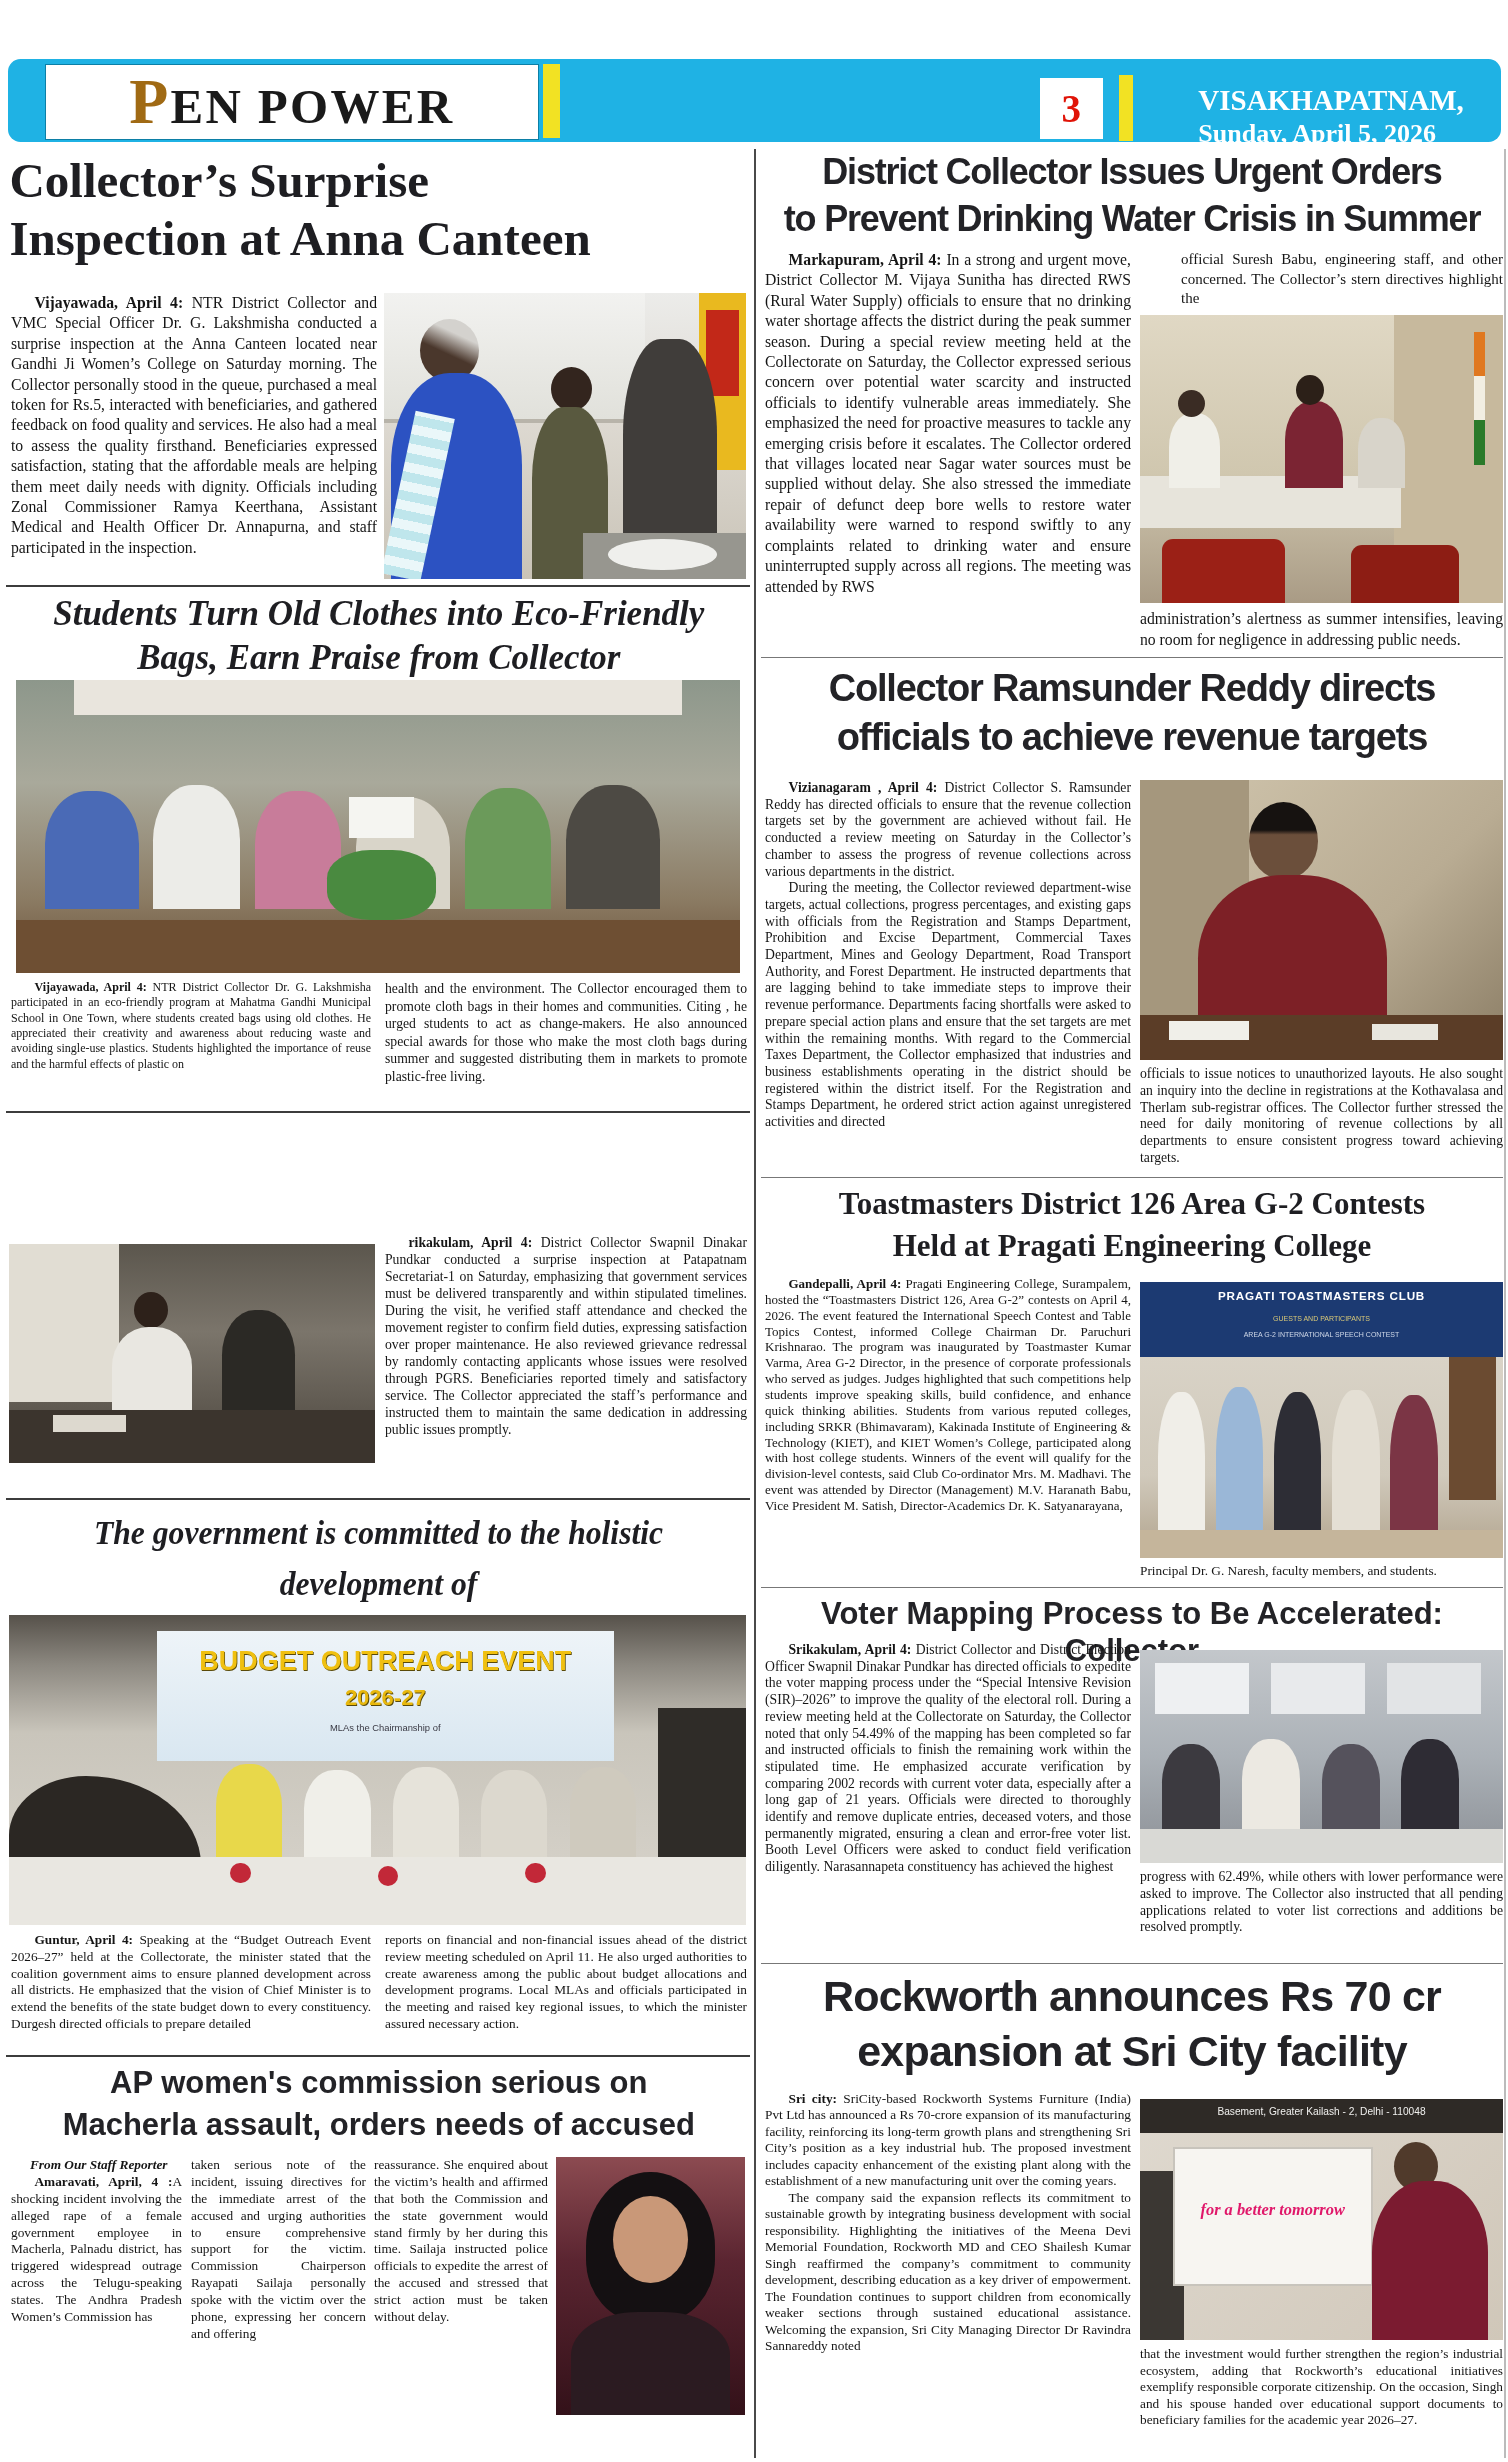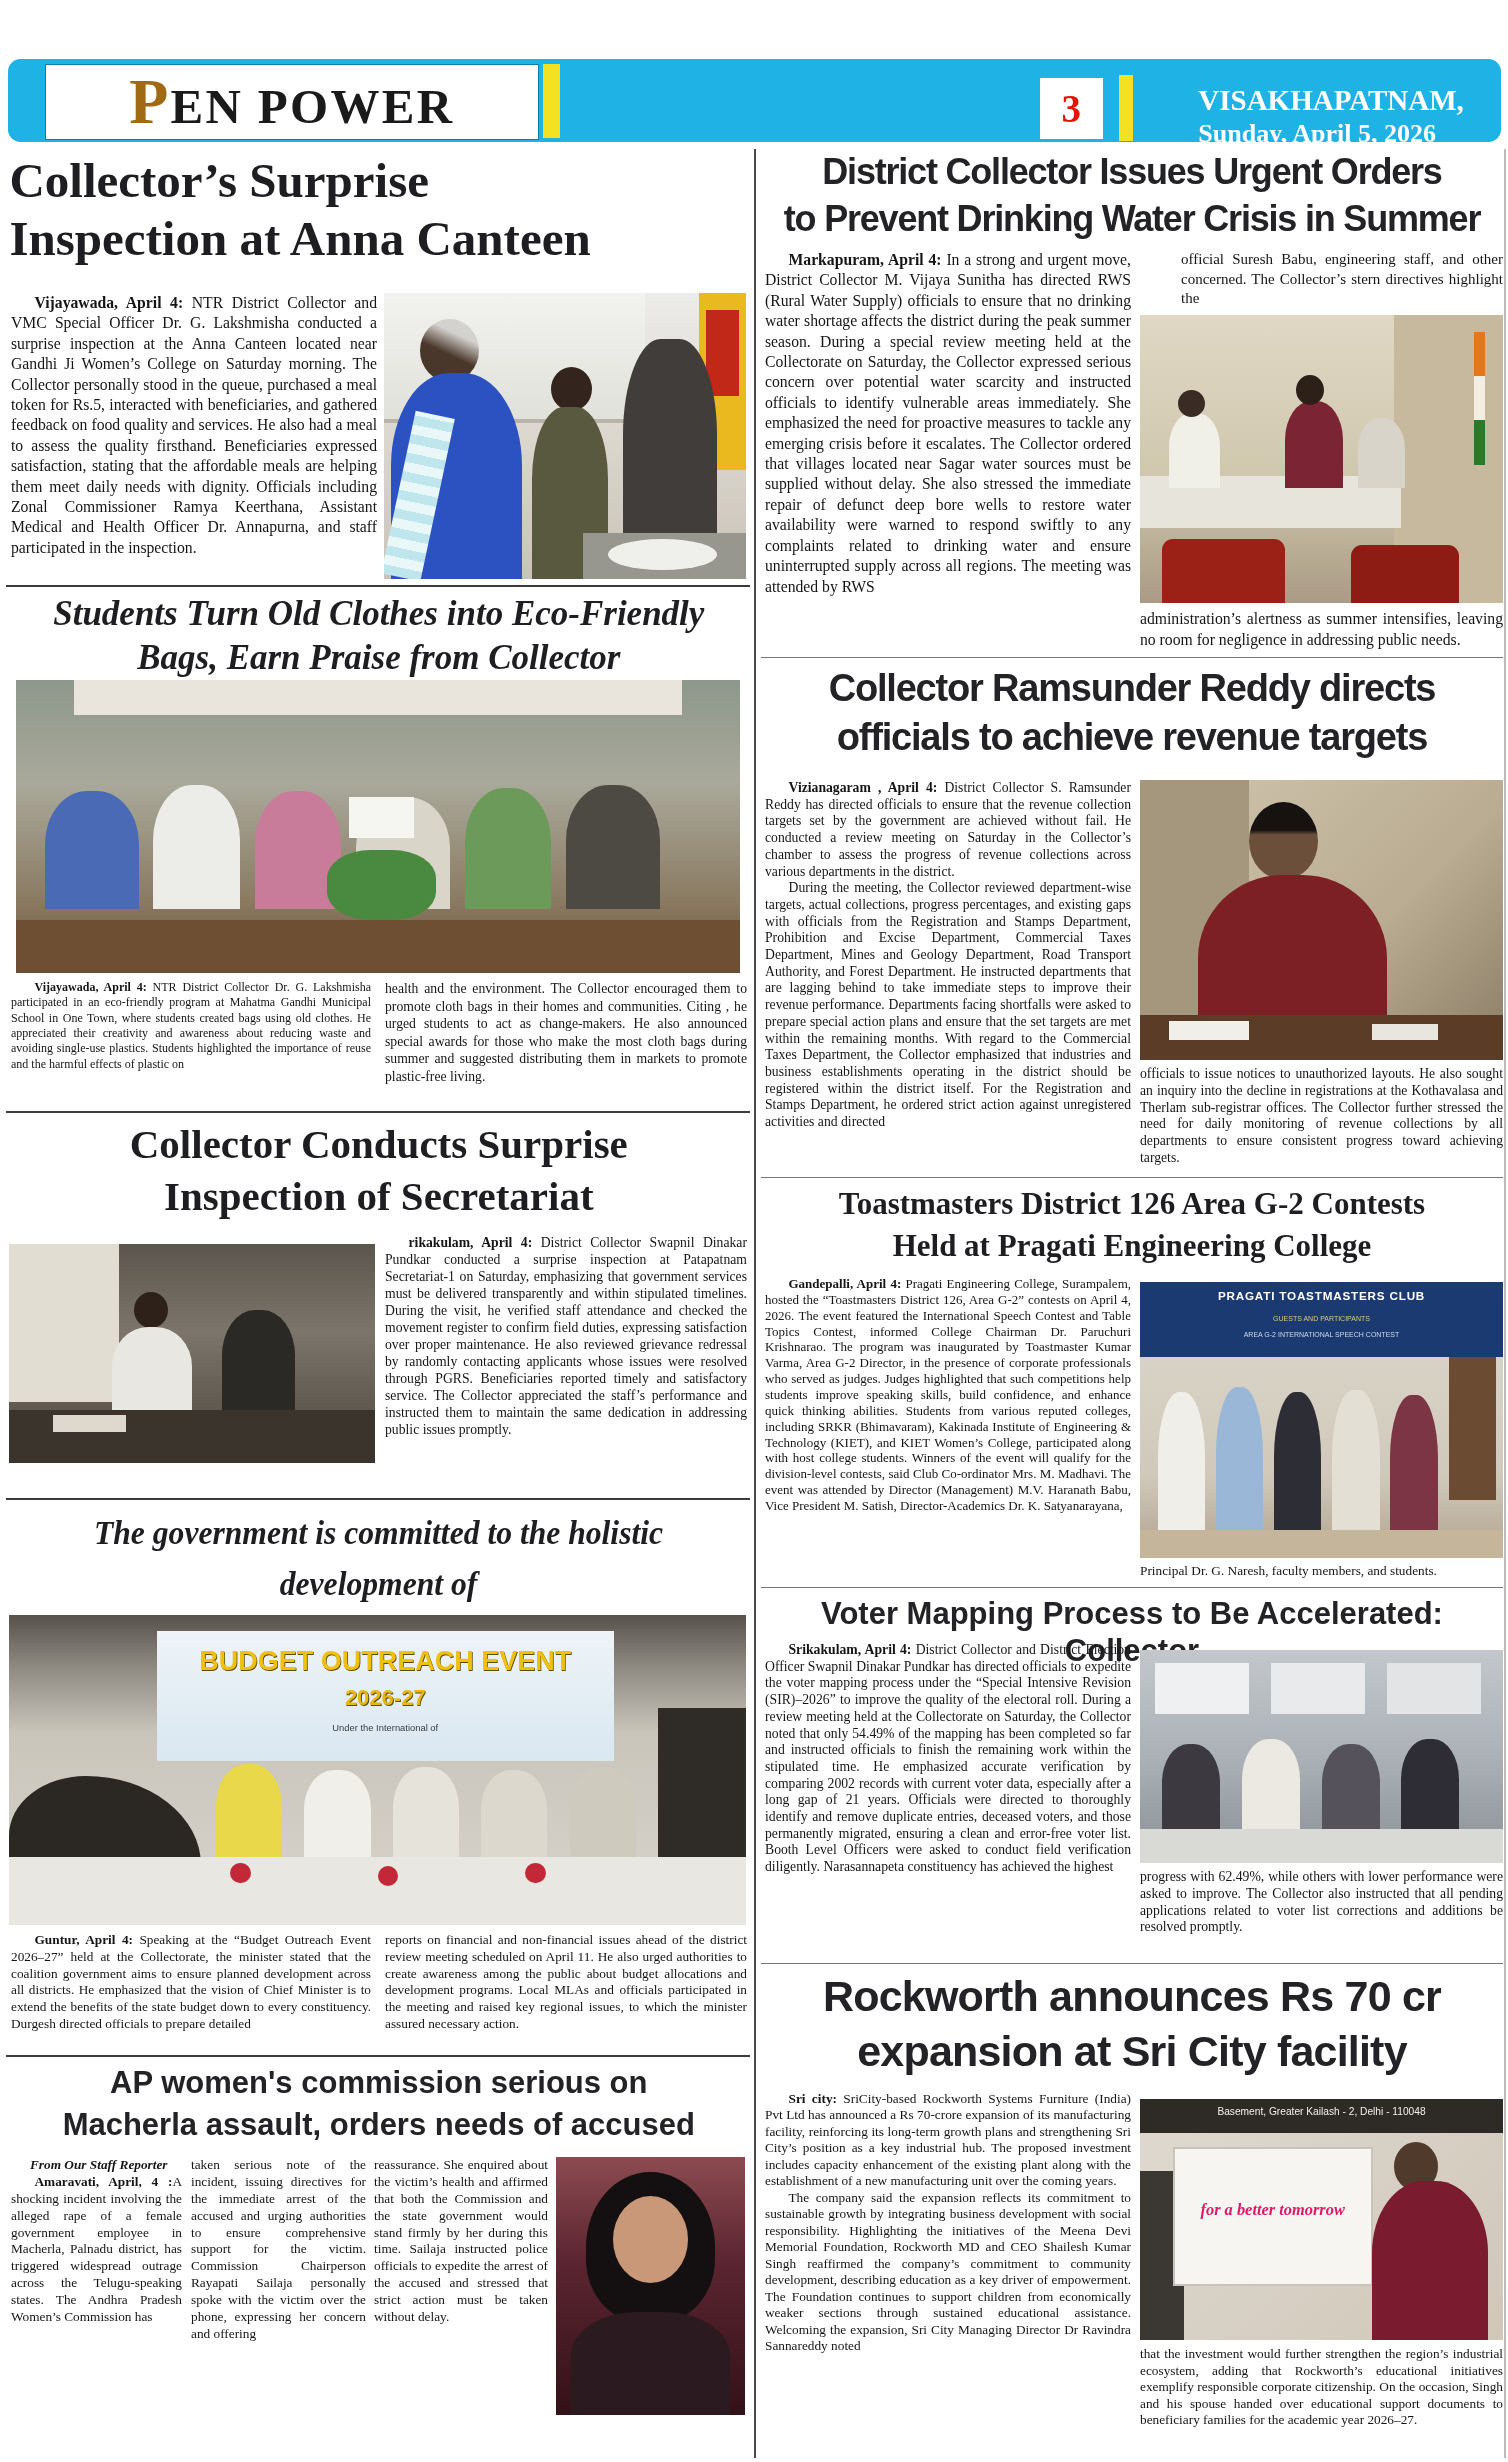--- a/index.html
+++ b/index.html
@@ -141,24 +141,20 @@
       <div class="pc" style="left:30%;top:8%;width:69px;height:78px;border-radius:50%;background:linear-gradient(180deg,#161210 36%,#6b4f3b 42%);"></div>
       <div class="pc" style="left:16%;top:34%;width:52%;height:66%;background:#7d2026;border-radius:45% 45% 0 0;"></div>
       <div class="pc" style="left:0;top:84%;width:100%;height:16%;background:#5b3d27;"></div>
       <div class="pc" style="left:8%;top:86%;width:22%;height:7%;background:#f0efe9;"></div>
       <div class="pc" style="left:64%;top:87%;width:18%;height:6%;background:#e8e6de;"></div>
     </div>
     <div class="bt" style="font-size:13.7px;line-height:1.22;">officials to issue notices to unauthorized layouts. He also sought an inquiry into the decline in registrations at the Kothavalasa and Therlam sub-registrar offices. The Collector further stressed the need for daily monitoring of revenue collections by all departments to ensure consistent progress toward achieving targets.</div>
   </div>
   <div class="hrule" style="left:761px;top:1177px;width:742px;height:0.8px;background:#777;"></div>
 
-  <div class="abs h-serif" style="left:7.8px;top:1118px;width:742px;font-size:41px;line-height:1.28;">
-    <div>Collector Conducts Surprise</div>
-    <div>Inspection of Secretariat</div>
-  </div>
   <div class="pabs" style="left:9.4px;top:1244px;width:366px;height:219px;background:linear-gradient(180deg,#5b564d 0%,#7b756b 40%,#4b453d 100%);">
     <div class="pc" style="left:0;top:0;width:30%;height:72%;background:#e1ddd3;"></div>
     <div class="pc" style="left:34%;top:22%;width:34px;height:36px;border-radius:50%;background:#2d211a;"></div>
     <div class="pc" style="left:28%;top:38%;width:22%;height:40%;background:#e9e7e1;border-radius:45% 45% 0 0;"></div>
     <div class="pc" style="left:58%;top:30%;width:20%;height:46%;background:#2b2925;border-radius:45% 45% 0 0;"></div>
     <div class="pc" style="left:0;top:76%;width:100%;height:24%;background:#3b342d;"></div>
     <div class="pc" style="left:12%;top:78%;width:20%;height:8%;background:#ddd9cf;"></div>
   </div>
   <div class="abs bt" style="left:385px;top:1235px;width:362px;font-size:13.7px;line-height:1.24;">
     <p class="ind"><span class="dl">rikakulam, April 4:</span> <span>District Collector Swapnil Dinakar Pundkar conducted a surprise inspection at Patapatnam Secretariat-1 on Saturday, emphasizing that government services must be delivered transparently and within stipulated timelines. During the visit, he verified staff attendance and checked the movement register to confirm field duties, expressing satisfaction over proper maintenance. He also reviewed grievance redressal by randomly contacting applicants whose issues were resolved through PGRS. Beneficiaries reported timely and satisfactory service. The Collector appreciated the staff’s performance and instructed them to maintain the same dedication in addressing public issues promptly.</span></p>
@@ -192,21 +188,21 @@
   <div class="hrule" style="left:761px;top:1587px;width:742px;height:0.8px;background:#777;"></div>
 
   <div class="abs h-serif" style="left:9.4px;top:1507px;width:739px;font-size:34px;line-height:1.5;font-style:italic;transform:scaleX(0.93);transform-origin:center top;">
     <div>The government is committed to the holistic development of</div>
     <div>Guntur district, said District In-charge Minister</div>
   </div>
   <div class="pabs" style="left:9.4px;top:1615px;width:737px;height:310px;background:linear-gradient(180deg,#56514a 0%,#8c8880 16%,#c9c5bb 38%,#d9d5cd 100%);">
     <div class="pc" style="left:20%;top:5%;width:62%;height:42%;background:linear-gradient(180deg,#eef4f8,#d9e7f1);">
       <div class="pc" style="left:0;top:12%;width:100%;text-align:center;font-family:'Liberation Sans',sans-serif;font-weight:bold;font-size:27px;color:#f0c010;text-shadow:0.8px 0.8px 0 #5a4a08;">BUDGET OUTREACH EVENT</div>
       <div class="pc" style="left:0;top:42%;width:100%;text-align:center;font-family:'Liberation Sans',sans-serif;font-weight:bold;font-size:22px;color:#e8b80e;text-shadow:0.8px 0.8px 0 #5a4a08;">2026-27</div>
-      <div class="pc" style="left:0;top:70%;width:100%;text-align:center;font-family:'Liberation Sans',sans-serif;font-size:9.4px;color:#3a3a44;">Under the International of</div>
+      <div class="pc" style="left:0;top:70%;width:100%;text-align:center;font-family:'Liberation Sans',sans-serif;font-size:9.4px;color:#3a3a44;">MLAs the Chairmanship of</div>
     </div>
     <div class="pc" style="left:0;top:52%;width:26%;height:48%;background:#2b2723;border-radius:40% 60% 0 0;"></div>
     <div class="pc" style="left:28%;top:48%;width:9%;height:30%;background:#e8d84a;border-radius:45% 45% 0 0;"></div>
     <div class="pc" style="left:40%;top:50%;width:9%;height:28%;background:#f0efe9;border-radius:45% 45% 0 0;"></div>
     <div class="pc" style="left:52%;top:49%;width:9%;height:29%;background:#e6e3da;border-radius:45% 45% 0 0;"></div>
     <div class="pc" style="left:64%;top:50%;width:9%;height:28%;background:#dcd8ce;border-radius:45% 45% 0 0;"></div>
     <div class="pc" style="left:76%;top:49%;width:9%;height:29%;background:#cfcabe;border-radius:45% 45% 0 0;"></div>
     <div class="pc" style="left:88%;top:30%;width:12%;height:48%;background:#2f2c28;"></div>
     <div class="pc" style="left:0;top:78%;width:100%;height:22%;background:#e9e7e1;"></div>
     <div class="pc" style="left:30%;top:80%;width:20.4px;height:20.4px;border-radius:50%;background:#c22838;"></div>

